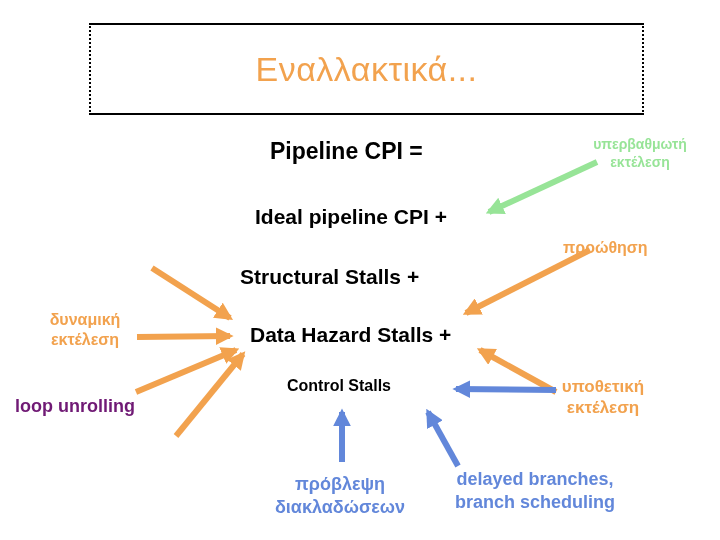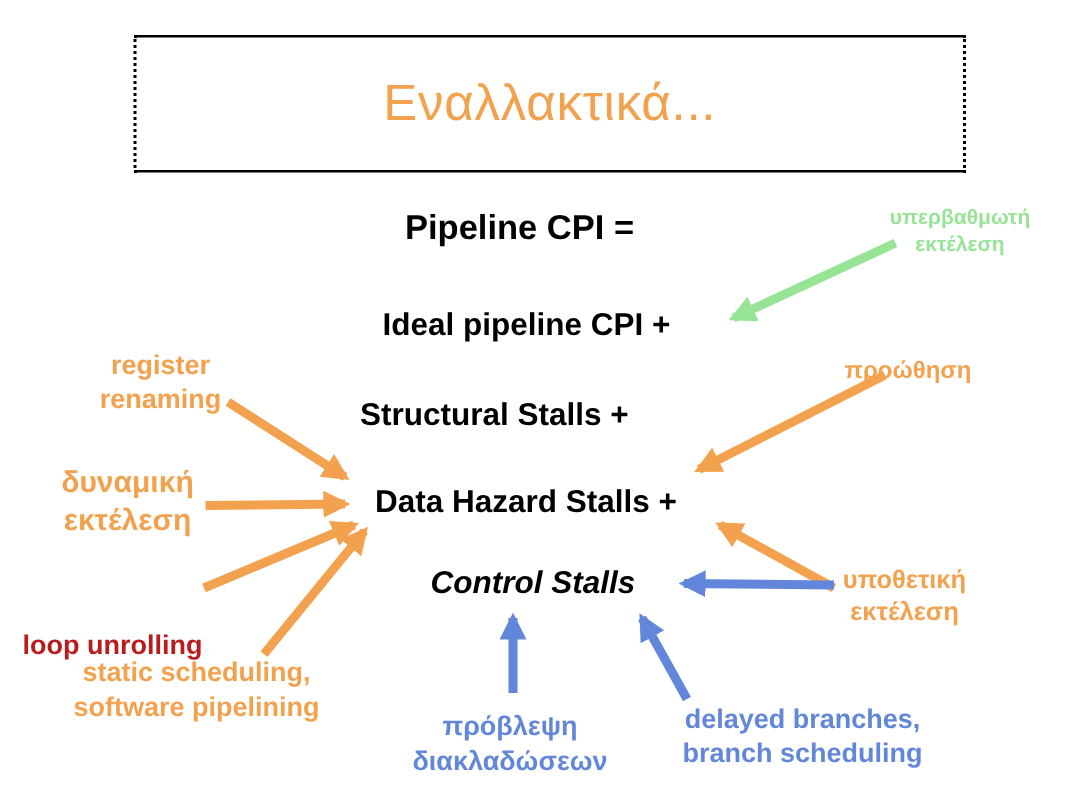--- a/index.html
+++ b/index.html
@@ -13,24 +13,24 @@
     border-top:2px solid #000;border-bottom:2px solid #000;
     border-left:2px dotted #000;border-right:2px dotted #000;
     display:flex;align-items:center;justify-content:center;
   }
   .title-text{font-size:34px;font-weight:normal;letter-spacing:0.5px;}
   .formula{position:absolute;font-weight:bold;color:#000;white-space:nowrap;}
   #f-heading{left:270px;top:138px;font-size:23px;}
   #f-ideal{left:255px;top:205px;font-size:21px;}
   #f-structural{left:240px;top:265px;font-size:21px;}
   #f-datahazard{left:250px;top:323px;font-size:21px;}
-  #f-control{left:287px;top:377px;font-size:21px;font-style:italic;}
+  #f-control{left:287px;top:377px;font-size:16px;}
   .lbl{position:absolute;font-weight:bold;white-space:pre-line;line-height:1.25;}
   #lbl-register{left:47px;top:232px;width:120px;text-align:center;font-size:18px;}
-  #lbl-dynamic{left:25px;top:310px;width:120px;text-align:center;font-size:20px;}
+  #lbl-dynamic{left:25px;top:310px;width:120px;text-align:center;font-size:16px;}
   #lbl-loop{left:15px;top:395px;font-size:18px;}
   #lbl-static{left:31px;top:437px;width:200px;text-align:center;font-size:18px;}
   #lbl-superscalar{left:560px;top:136px;width:160px;text-align:center;font-size:14px;}
   #lbl-forwarding{left:563px;top:238px;font-size:16px;}
   #lbl-speculative{left:538px;top:376px;width:130px;text-align:center;font-size:17px;}
   #lbl-delayed{left:435px;top:468px;width:200px;text-align:center;font-size:18px;}
   #lbl-prediction{left:260px;top:473px;width:160px;text-align:center;font-size:18px;}
   .arrows-layer{position:absolute;left:0;top:0;pointer-events:none;}
 </style>
 </head>
@@ -41,27 +41,23 @@
   <div class="title-box">
     <div class="title-text" style="color: rgb(242, 162, 78);">Εναλλακτικά...</div>
   </div>
 
   <div class="formula" id="f-ideal">Ideal pipeline CPI +</div>
   <div class="formula" id="f-heading">Pipeline CPI =</div>
   <div class="formula" id="f-structural">Structural Stalls +</div>
   <div class="formula" id="f-datahazard">Data Hazard Stalls +</div>
   <div class="formula" id="f-control">Control Stalls</div>
 
-  <div class="lbl" id="lbl-register" style="color: rgb(242, 162, 78);">register
-renaming</div>
   <div class="lbl" id="lbl-dynamic" style="color: rgb(242, 162, 78);">δυναμική
 εκτέλεση</div>
-  <div class="lbl" id="lbl-loop" style="color: #b91c1c; margin-top: 24px;">loop unrolling</div>
-  <div class="lbl" id="lbl-static" style="color: rgb(242, 162, 78);">static scheduling,
-software pipelining</div>
+  <div class="lbl" id="lbl-loop" style="color: #701a75;">loop unrolling</div>
 
   <div class="lbl" id="lbl-superscalar" style="color: rgb(151, 228, 151);">υπερβαθμωτή
 εκτέλεση</div>
   <div class="lbl" id="lbl-forwarding" style="color: rgb(242, 162, 78);">προώθηση</div>
   <div class="lbl" id="lbl-speculative" style="color: rgb(242, 162, 78);">υποθετική
 εκτέλεση</div>
   <div class="lbl" id="lbl-prediction" style="color: rgb(98, 135, 218);">πρόβλεψη
 διακλαδώσεων</div>
 
   <div class="lbl" id="lbl-delayed" style="color: rgb(98, 135, 218);">delayed branches,

